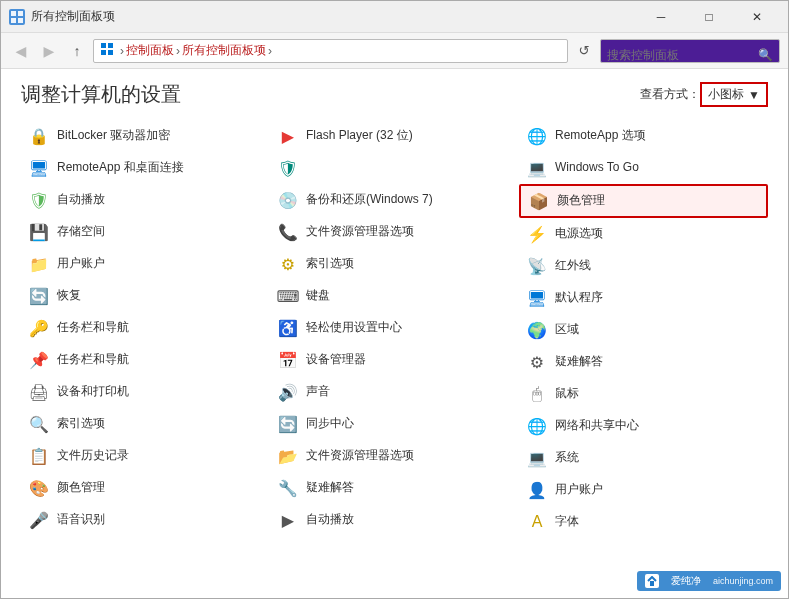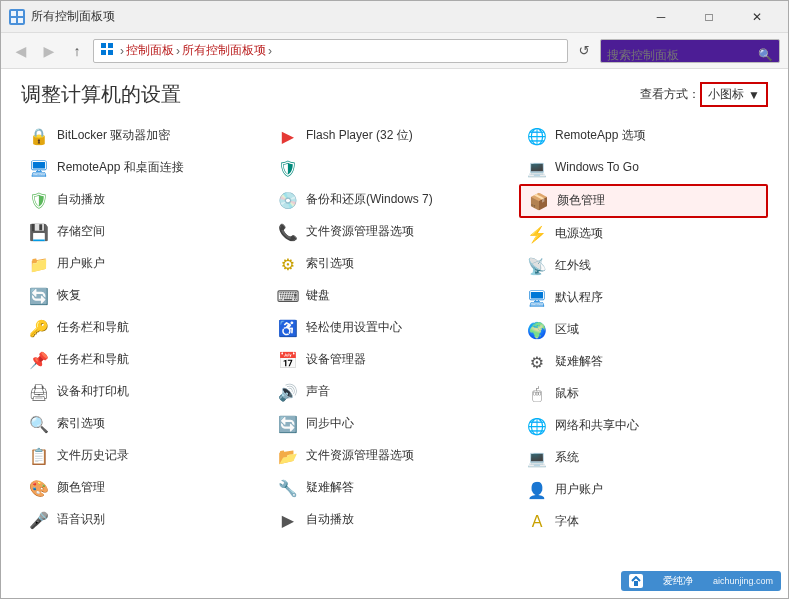--- a/index.html
+++ b/index.html
@@ -37,21 +37,21 @@
     
     
     .items-container { flex: 1; overflow-y: auto; padding: 4px 20px 10px 20px; }
     .items-grid { display: grid; grid-template-columns: repeat(3, 1fr); gap: 0; }
     .control-item { display: flex; align-items: center; gap: 8px; padding: 5px 8px; cursor: pointer; border-radius: 2px; min-height: 32px; }
     .control-item.highlighted { border: 2px solid #cc0000; background: #fff0f0; }
     .item-icon { width: 20px; height: 20px; flex-shrink: 0; display: flex; align-items: center; justify-content: center; font-size: 14px; }
     .item-label { font-size: 12px; color: #333; line-height: 1.3; }
     
     
-    .watermark { position: fixed; bottom: 8px; right: 8px; background: rgba(30,120,200,0.85); color: white; font-size: 10px; padding: 3px 8px; border-radius: 3px; display: flex; align-items: center; gap: 20px; }
+    .watermark { position: fixed; bottom: 8px; right: 8px; background: rgba(30,120,200,0.85); color: white; font-size: 10px; padding: 3px 8px; border-radius: 3px; display: flex; align-items: center; gap: 12px; }
     .watermark-icon { width: 14px; height: 14px; background: white; border-radius: 2px; display: flex; align-items: center; justify-content: center; }
     
     
     .icon-bitlocker { color: #c8a000; }
     .icon-remote { color: #0078d7; }
     .icon-security { color: #5cb85c; }
     .icon-storage { color: #0078d7; }
     .icon-work { color: #f0a020; }
     .icon-recovery { color: #0078d7; }
     .icon-credential { color: #888; }

